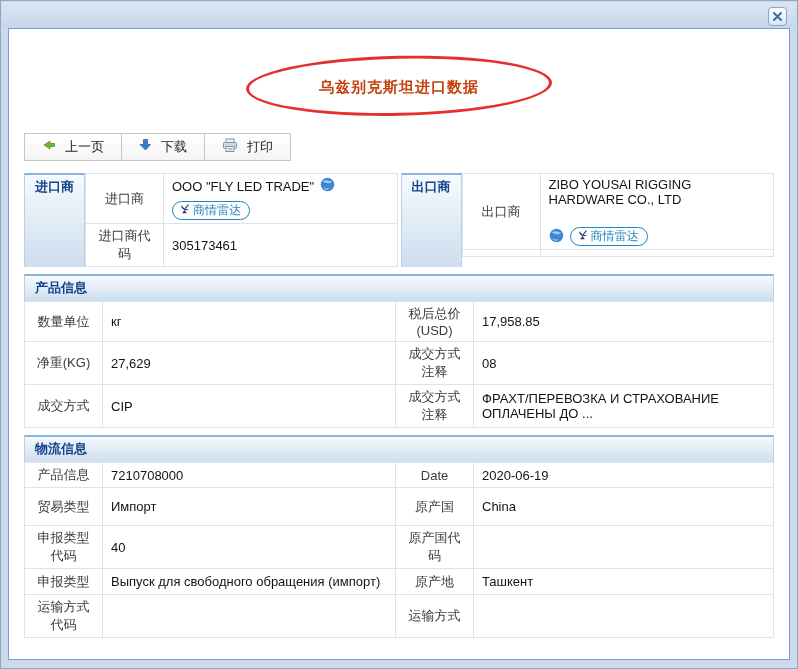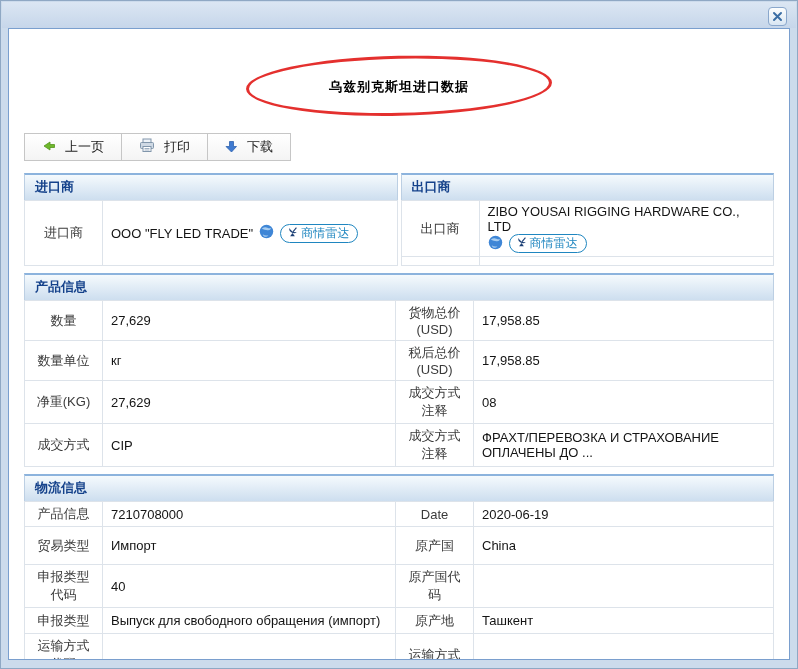--- a/index.html
+++ b/index.html
@@ -28,44 +28,44 @@
     cursor: pointer;
   }
   .content {
     width: 100%; height: 100%;
     background: #ffffff;
     border: 1px solid #7a9fce;
     padding: 14px 15px 10px 15px;
     overflow: hidden;
   }
   .title-area { position: relative; height: 88px; display: flex; align-items: center; justify-content: center; }
-  .page-title { font-size: 13px; font-weight: bold; color: #000000; letter-spacing: 1px; z-index: 2; }
+  .page-title { font-size: 15px; font-weight: bold; color: #c2410c; letter-spacing: 1px; z-index: 2; }
   .title-circle {
     position: absolute; left: 50%; top: 50%;
     width: 306px; height: 60px;
     transform: translate(-50%, -52%) rotate(-1.2deg);
     border: 3px solid #e4302e; border-radius: 50%;
     z-index: 1;
   }
   .toolbar { display: flex; margin: 2px 0 12px 0; }
   .tbtn {
-    display: flex; align-items: flex-end; gap: 9px;
+    display: flex; align-items: flex-start; gap: 9px;
     border: 1px solid #c6c6c6; background: linear-gradient(#ffffff, #f4f4f4);
     padding: 4px 17px; margin-right: -1px;
     font-size: 13px; color: #222; cursor: pointer; white-space: nowrap;
   }
   .section { margin-bottom: 7px; }
   .sec-header {
     border: 1px solid #bccfe3; border-top: 2px solid #8cb3dd; border-bottom: none;
     background: linear-gradient(#f5fafd, #cddeef);
     color: #15428b; font-size: 13px; font-weight: bold;
     padding: 3px 10px 4px 10px;
   }
   .two-cols { display: flex; gap: 3px; }
-  .two-cols .col { flex: 1; display: flex; flex-direction: column; }
+  .two-cols .col { flex: 1; display: flex; }
   .two-cols .col .sec-header { flex: none; }
   table.grid {
     width: 100%; border-collapse: collapse; table-layout: fixed;
     border: 1px solid #c9d6e6; background: #fff;
   }
   table.grid td {
     border: 1px solid #dde3ea;
     font-size: 13px; padding: 3px 8px; vertical-align: middle;
     overflow: hidden; word-wrap: break-word;
   }
@@ -101,40 +101,40 @@
     </div>
 
     <div class="toolbar">
       <div class="tbtn">
         <span class="icon">
           <svg width="14" height="14" viewBox="0 0 14 14">
               <path d="M8 3 v2.5 h4.5 v3 H8 V11 L2 7 Z" fill="#6fb82c" stroke="#53941c" stroke-width="0.8"></path>
             </svg>
         </span>
         <span>上一页</span>
+      </div>
+      <div class="tbtn">
+        <span class="icon">
+          <svg width="13" height="13" viewBox="0 0 13 13">
+              <path d="M4.5 1.5 h4 v5 h3 L6.5 12 L1 6.5 h3.5 Z" fill="#3f7ad1" stroke="#2f62ad" stroke-width="0.8"></path>
+            </svg>
+        </span>
+        <span>下载</span>
       </div>
       <div class="tbtn">
         <span class="icon">
           <svg width="16" height="15" viewBox="0 0 16 15">
             <rect x="4" y="1" width="8" height="3.5" fill="#eef3f8" stroke="#8196ab"></rect>
             <rect x="1.5" y="4.5" width="13" height="6" rx="1" fill="#cfd9e4" stroke="#8196ab"></rect>
             <rect x="4" y="8.5" width="8" height="5" fill="#ffffff" stroke="#8196ab"></rect>
             <line x1="5.5" y1="10.5" x2="10.5" y2="10.5" stroke="#9fb0c2"></line>
             <line x1="5.5" y1="12" x2="10.5" y2="12" stroke="#9fb0c2"></line>
           </svg>
         </span>
         <span>打印</span>
-      </div>
-      <div class="tbtn">
-        <span class="icon">
-          <svg width="13" height="13" viewBox="0 0 13 13">
-              <path d="M4.5 1.5 h4 v5 h3 L6.5 12 L1 6.5 h3.5 Z" fill="#3f7ad1" stroke="#2f62ad" stroke-width="0.8"></path>
-            </svg>
-        </span>
-        <span>下载</span>
       </div>
     </div>
 
     <div class="section two-cols">
       <div class="col">
         <div class="sec-header">进口商</div>
         <table class="grid" style="height:66px">
           <colgroup>
               <col style="width:78px">
               <col>
@@ -158,35 +158,39 @@
                       <path d="M12.5 8 A6.5 6.5 0 0 1 2.5 2.5 L7.5 7.5 Z" fill="#1b3f75"></path>
                       <line x1="7.5" y1="7.5" x2="12" y2="2" stroke="#1b3f75" stroke-width="1.4"></line>
                       <path d="M4 13 h6 l-3 -4 z" fill="#1b3f75"></path>
                     </svg>
                   </span>
                   <span>商情雷达</span>
                 </span>
               </span>
             </td>
           </tr>
+          <tr>
+            <td class="lbl">进口商代码</td>
+            <td class="val">305173461</td>
+          </tr>
         </tbody>
           </table>
       </div>
       <div class="col">
         <div class="sec-header">出口商</div>
         <table class="grid" style="height:66px">
           <colgroup>
               <col style="width:78px">
               <col>
             </colgroup>
           <tbody>
               <tr style="height:46px">
             <td class="lbl">出口商</td>
             <td class="val">
-              <span class="val-flex" style="row-gap:0">
+              <span class="val-flex" style="row-gap:20px">
                 <span>ZIBO YOUSAI RIGGING HARDWARE CO., LTD</span>
                 <span class="icon">
                   <svg width="15" height="15" viewBox="0 0 16 16">
                     <circle cx="8" cy="8" r="7.2" fill="#3f86d6"></circle>
                     <path d="M3 5 q3 -2.5 6 -1 q2 1 4 0.2 q-1 3 -4 2.5 q-3 -0.5 -6 -1.7z" fill="#a8cdf0"></path>
                     <path d="M4 11 q2.5 2 6 1 q-1.5 2.2 -4 1.5 q-1.8 -0.6 -2 -2.5z" fill="#a8cdf0"></path>
                   </svg>
                 </span>
                 <span class="badge">
                   <span class="icon">
@@ -213,26 +217,20 @@
     <div class="section">
       <div class="sec-header">产品信息</div>
       <table class="grid">
         <colgroup>
             <col style="width:78px">
             <col style="width:293px">
             <col style="width:78px">
             <col>
           </colgroup>
         <tbody>
-            <tr style="height:38px">
-          <td class="lbl">数量</td>
-          <td class="val">27,629</td>
-          <td class="lbl">货物总价(USD)</td>
-          <td class="val">17,958.85</td>
-        </tr>
         <tr style="height:38px">
           <td class="lbl">数量单位</td>
           <td class="val">кг</td>
           <td class="lbl">税后总价(USD)</td>
           <td class="val">17,958.85</td>
         </tr>
         <tr style="height:38px">
           <td class="lbl">净重(KG)</td>
           <td class="val">27,629</td>
           <td class="lbl">成交方式注释</td>

